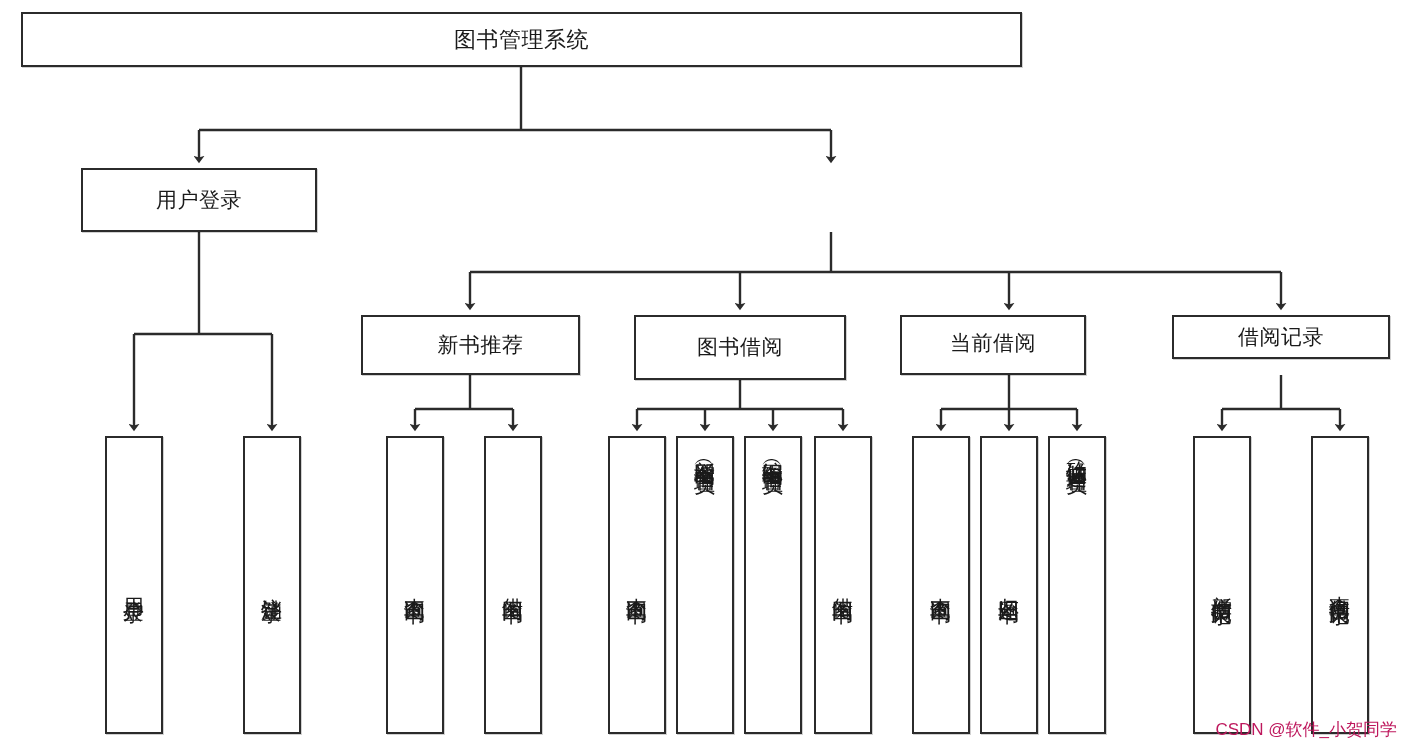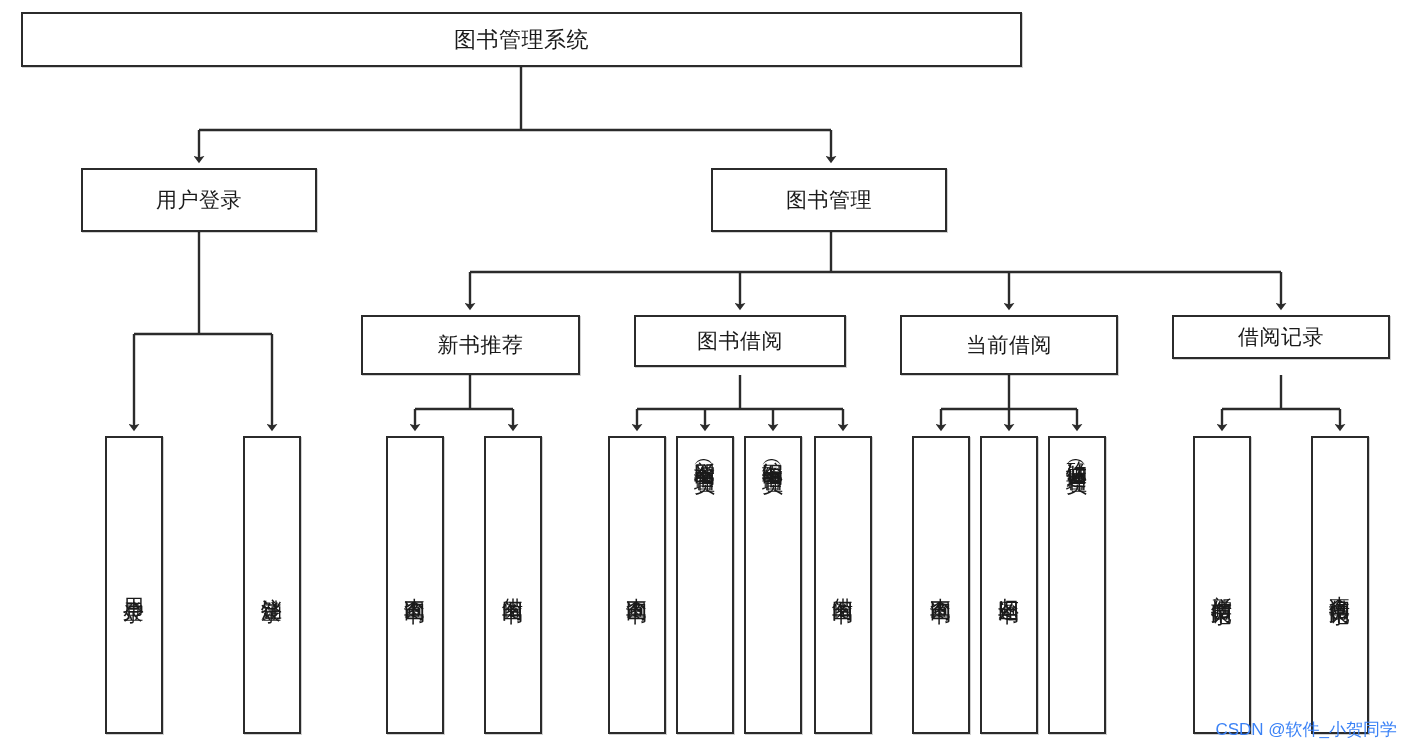--- a/index.html
+++ b/index.html
@@ -64,21 +64,21 @@
   }
   .node.vert.centered {
     align-items: center;
     padding-top: 0;
   }
   .watermark {
     position: absolute;
     right: 8px;
     bottom: 6px;
     font-size: 17px;
-    color: #3b82f6;
+    color: #be185d;
     white-space: nowrap;
     user-select: none;
     text-align: right;
   }
 </style>
 </head>
 <body>
 
 <div id="diagram-root">
 
@@ -132,31 +132,28 @@
     </g>
   </svg>
 
   <div class="node root horiz" style="left:21px; top:12px; width:1001px; height:55px;">
     <span class="label">图书管理系统</span>
   </div>
 
   <div class="node horiz" style="left:81px; top:168px; width:236px; height:64px;">
     <span class="label">用户登录</span>
   </div>
-  <div class="node horiz" style="left:711px; top:168px; width:236px; height:64px;">
-    <span class="label">图书管理</span>
-  </div>
 
   <div class="node horiz" style="left:361px; top:315px; width:219px; height:60px;padding-left:20px;">
     <span class="label">新书推荐</span>
   </div>
-  <div class="node horiz" style="left:634px; top:315px; width:212px; height:52px;">
+  <div class="node horiz" style="left:634px; top:315px; width:212px; height:65px;">
     <span class="label">图书借阅</span>
   </div>
-  <div class="node horiz" style="left:900px; top:315px; width:218px; height:60px;">
+  <div class="node horiz" style="left:900px; top:315px; width:186px; height:60px;font-family:Liberation Mono, monospace;">
     <span class="label">当前借阅</span>
   </div>
   <div class="node horiz" style="left:1172px; top:315px; width:218px; height:44px;">
     <span class="label">借阅记录</span>
   </div>
 
   <div class="node vert centered" style="left:105px; top:436px; width:58px; height:298px;">
     <span class="label">用户登录</span>
   </div>
   <div class="node vert centered" style="left:243px; top:436px; width:58px; height:298px;">

